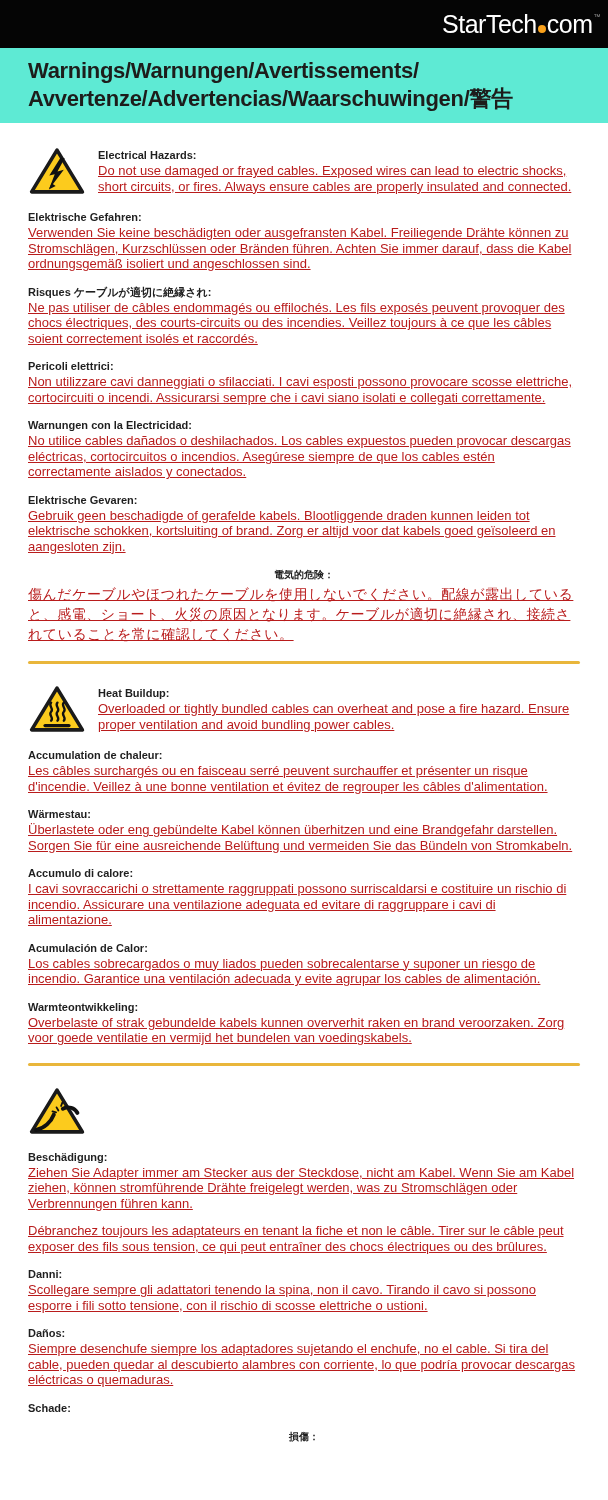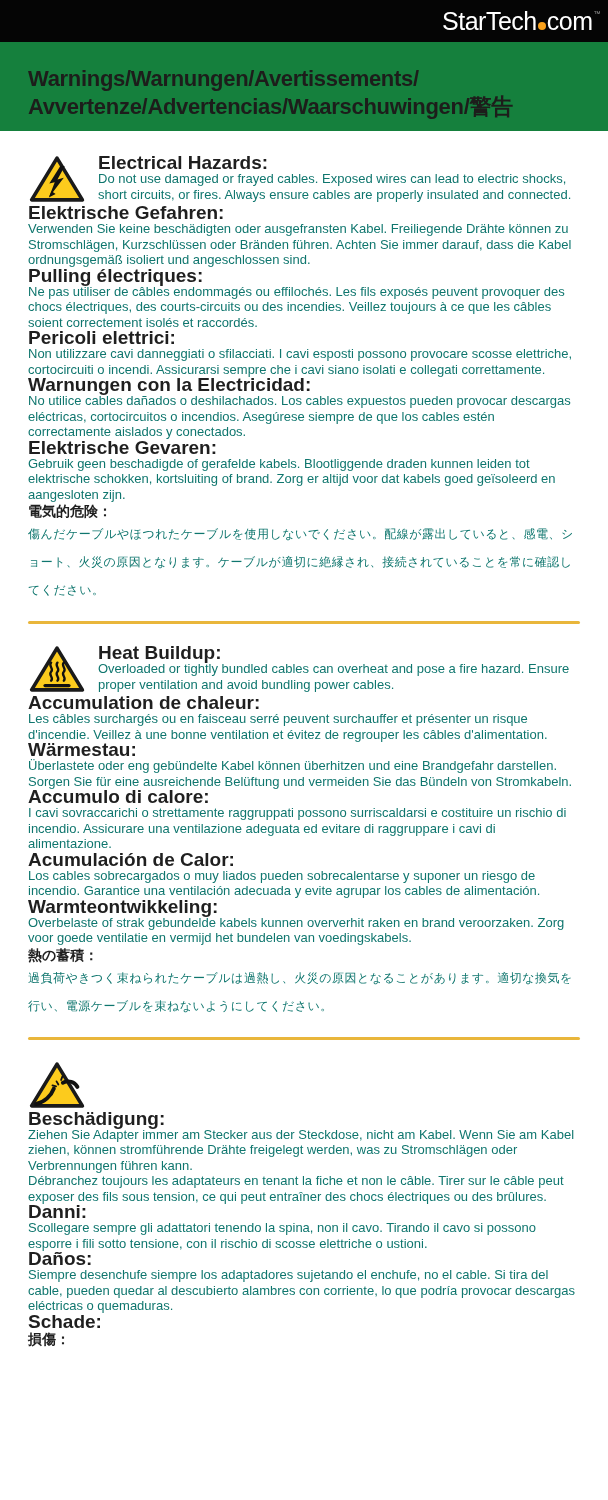--- a/index.html
+++ b/index.html
@@ -7,21 +7,21 @@
     padding: 0;
     width: 608px;
     height: 1500px;
     background: #ffffff;
     font-family: "Liberation Sans", "DejaVu Sans", sans-serif;
     overflow: hidden;
   }
   
   .header {
     background: #050505;
-    height: 42px;
+    height: 48px;
     display: flex;
     align-items: center;
     justify-content: flex-end;
     padding-right: 8px;
     box-sizing: border-box;
   }
   .logo {
     color: #ffffff;
     font-size: 25px;
     letter-spacing: -0.5px;
@@ -39,22 +39,22 @@
   }
   .logo .tm {
     font-size: 7px;
     color: #999999;
     align-self: flex-start;
     margin-top: 3px;
     margin-left: 1px;
   }
   
   .banner {
-    background: #15803d;
-    padding: 23px 0 10px 28px;
+    background: #5eead4;
+    padding: 9px 0 10px 28px;
     box-sizing: border-box;
   }
   .banner h1 {
     margin: 0;
     font-size: 22px;
     line-height: 28px;
     font-weight: bold;
     color: #1d1d1b;
     letter-spacing: -0.3px;
   }
@@ -69,39 +69,40 @@
   }
   .tri-icon {
     flex: 0 0 58px;
     width: 58px;
     margin-right: 12px;
     display: inline-block;
   }
   .tri-icon svg { display: block; width: 58px; height: 52px; }
   .entry h3 {
     margin: 0;
-    font-size: 19px;
+    font-size: 11px;
     line-height: 16px;
     font-weight: bold;
     color: #1f1f1f;
   }
   .entry p {
     margin: 0;
     font-size: 13px;
     line-height: 15.5px;
-    color: #0f766e;
-  }
-  .entry { margin-top: 0; }
+    color: #b91c1c;
+    text-decoration: underline;
+  }
+  .entry { margin-top: 12px; }
   .icon-row .entry { margin-top: 2px; flex: 1; }
   .entry.ja p {
-    font-size: 12px;
-    line-height: 28px;
+    font-size: 14px;
+    line-height: 20px;
     letter-spacing: 0.5px;
   }
-  .entry.ja h3 { font-size: 14px; line-height: 18px; }
+  .entry.ja h3 { font-size: 10px; line-height: 18px; text-align: center; }
   .divider {
     height: 3px;
     background: #E9B63B;
     border-radius: 2px;
     margin: 17px 0 19px 0;
   }
 </style>
 </head>
 <body>
 
@@ -133,21 +134,21 @@
       <div class="entry en">
         <h3>Electrical Hazards:</h3>
         <p>Do not use damaged or frayed cables. Exposed wires can lead to electric shocks, short circuits, or fires. Always ensure cables are properly insulated and connected.</p>
       </div>
     </div>
     <div class="entry de">
       <h3>Elektrische Gefahren:</h3>
       <p>Verwenden Sie keine beschädigten oder ausgefransten Kabel. Freiliegende Drähte können zu Stromschlägen, Kurzschlüssen oder Bränden führen. Achten Sie immer darauf, dass die Kabel ordnungsgemäß isoliert und angeschlossen sind.</p>
     </div>
     <div class="entry fr">
-      <h3>Pulling électriques:</h3>
+      <h3>Risques ケーブルが適切に絶縁され:</h3>
       <p>Ne pas utiliser de câbles endommagés ou effilochés. Les fils exposés peuvent provoquer des chocs électriques, des courts-circuits ou des incendies. Veillez toujours à ce que les câbles soient correctement isolés et raccordés.</p>
     </div>
     <div class="entry it">
       <h3>Pericoli elettrici:</h3>
       <p>Non utilizzare cavi danneggiati o sfilacciati. I cavi esposti possono provocare scosse elettriche, cortocircuiti o incendi. Assicurarsi sempre che i cavi siano isolati e collegati correttamente.</p>
     </div>
     <div class="entry es">
       <h3>Warnungen con la Electricidad:</h3>
       <p>No utilice cables dañados o deshilachados. Los cables expuestos pueden provocar descargas eléctricas, cortocircuitos o incendios. Asegúrese siempre de que los cables estén correctamente aislados y conectados.</p>
     </div>
@@ -192,24 +193,20 @@
       <p>I cavi sovraccarichi o strettamente raggruppati possono surriscaldarsi e costituire un rischio di incendio. Assicurare una ventilazione adeguata ed evitare di raggruppare i cavi di alimentazione.</p>
     </div>
     <div class="entry es">
       <h3>Acumulación de Calor:</h3>
       <p>Los cables sobrecargados o muy liados pueden sobrecalentarse y suponer un riesgo de incendio. Garantice una ventilación adecuada y evite agrupar los cables de alimentación.</p>
     </div>
     <div class="entry nl">
       <h3>Warmteontwikkeling:</h3>
       <p>Overbelaste of strak gebundelde kabels kunnen oververhit raken en brand veroorzaken. Zorg voor goede ventilatie en vermijd het bundelen van voedingskabels.</p>
     </div>
-    <div class="entry ja">
-      <h3>熱の蓄積：</h3>
-      <p>過負荷やきつく束ねられたケーブルは過熱し、火災の原因となることがあります。適切な換気を行い、電源ケーブルを束ねないようにしてください。</p>
-    </div>
   </section>
 
   <div class="divider"></div>
 
   <section>
     <div class="icon-row">
       <span class="tri-icon">
         <svg viewBox="0 0 64 56" xmlns="http://www.w3.org/2000/svg">
           <path d="M32 5 L60 51 L4 51 Z" fill="#FCCB1D" stroke="#1a1a1a" stroke-width="4" stroke-linejoin="round"></path>
           <path d="M9 49 C18 47 25.5 40 28.5 32" fill="none" stroke="#111111" stroke-width="4.4" stroke-linecap="round"></path>

